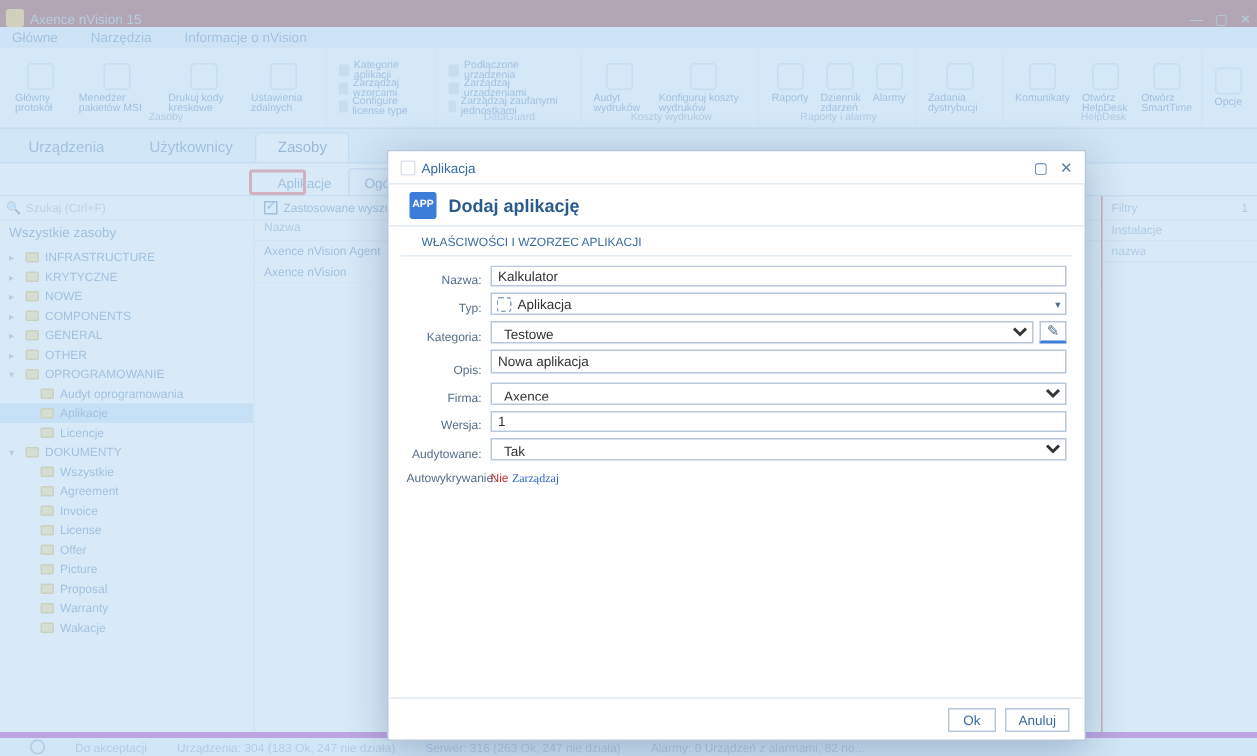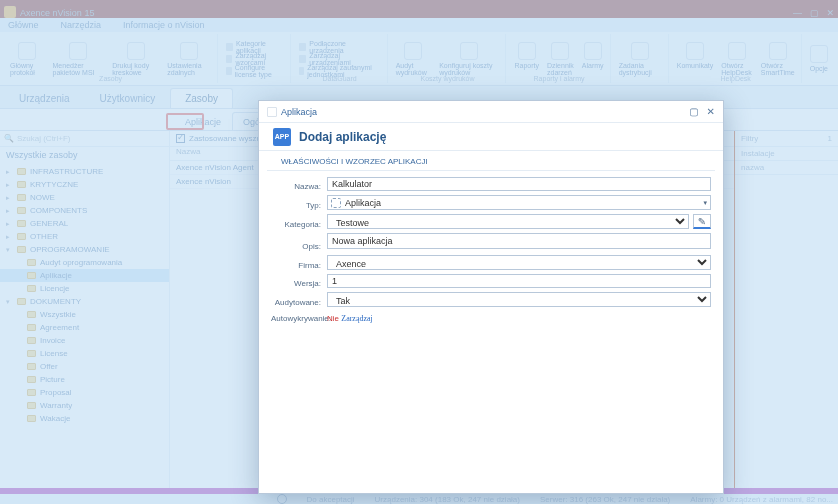--- a/index.html
+++ b/index.html
@@ -56,21 +56,21 @@
   .cp-cols { height:14px; display:flex; padding:0 6px; font-size:8px; color:#7d9bbc; border-bottom:1px solid #e0eaf3; }
   .cp-cols > div { flex:1; }
   .cp-rows { flex:1; }
   .cp-row { height:14px; display:flex; align-items:center; padding:0 6px; font-size:8px; color:#4a76a8; border-bottom:1px solid #f0f5fa; }
   .cp-row > div { flex:1; }
 
   .rightstrip { width:104px; border-left:1px solid #c2410c; }
   .rightstrip .rs-hdr { height:16px; display:flex; align-items:center; justify-content:space-between; padding:0 6px; font-size:8px; color:#7d9bbc; border-bottom:1px solid #e0eaf3; }
   .rightstrip .rs-sub { height:14px; border-bottom:1px solid #e0eaf3; padding:0 6px; font-size:8px; color:#7d9bbc; display:flex; align-items:center; }
 
-  .footer { height:16px; background:#e8f1f9; border-top:6px solid #a21caf; display:flex; align-items:center; font-size:8px; color:#7d9bbc; padding:0 5px; gap:20px;justify-content:flex-end; }
+  .footer { height:16px; background:#e8f1f9; border-top:4px solid #a21caf; display:flex; align-items:center; font-size:8px; color:#7d9bbc; padding:0 20px; gap:20px; }
   .footer .ficon { width:10px; height:10px; border:1px solid #7d9bbc; border-radius:5px; }
 
   
   .modal { position:absolute; left:258px; top:100px; width:466px; height:394px; background:#fff; border:1px solid #b8c8da; box-shadow:0 6px 26px rgba(30,60,100,0.3); z-index:10; display:flex; flex-direction:column; }
   .mod-title { height:22px; background:#fff; border-bottom:1px solid #e4ecf4; display:flex; align-items:center; padding:0 8px; font-size:9px; color:#3a6aa0; }
   .mod-title .wicn { width:10px; height:10px; border:1px solid #b8c8da; border-radius:1px; margin-right:4px; opacity:0.5; }
   .mod-title .ctrls { margin-left:auto; display:flex; gap:8px; font-size:10px; color:#5a7ba0; }
   .mod-hdr { height:28px; display:flex; align-items:center; padding:0 14px; gap:8px; border-bottom:1px solid #e4ecf4; }
   .mod-hdr .appicon { width:18px; height:18px; background:#3b7dd8; border-radius:2px; display:flex; align-items:center; justify-content:center; color:#fff; font-size:7px; font-weight:600; }
   .mod-hdr .appttl { font-size:12px; font-weight:600; color:#2b5a8c; }
@@ -441,13 +441,17 @@
     </div>
     <div class="frow">
       <div class="flab">Autowykrywanie:</div>
       <div class="finp rawval">
         <span class="red">Nie</span>
         <span class="link">Zarządzaj</span>
       </div>
     </div>
   </div>
 
+  <div class="mod-foot">
+    <div class="mbtn">Ok</div>
+    <div class="mbtn">Anuluj</div>
+  </div>
 </div>
 
 </body></html>

